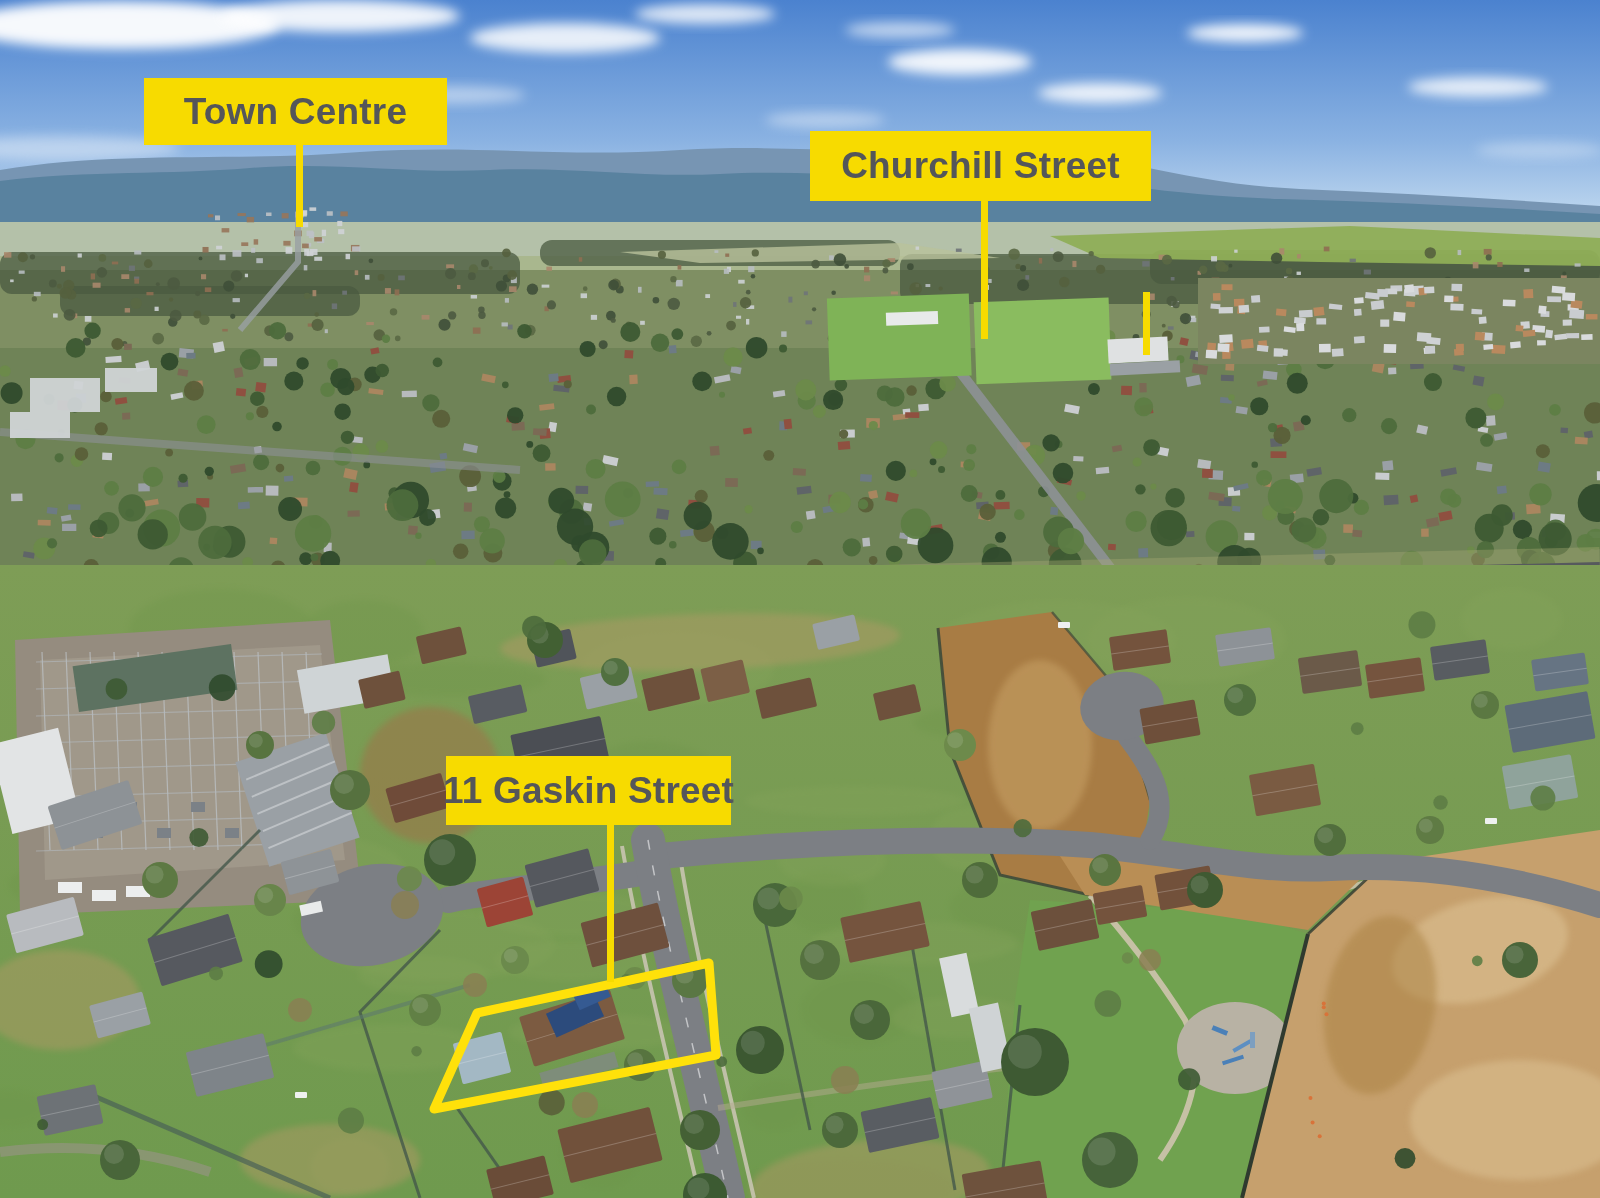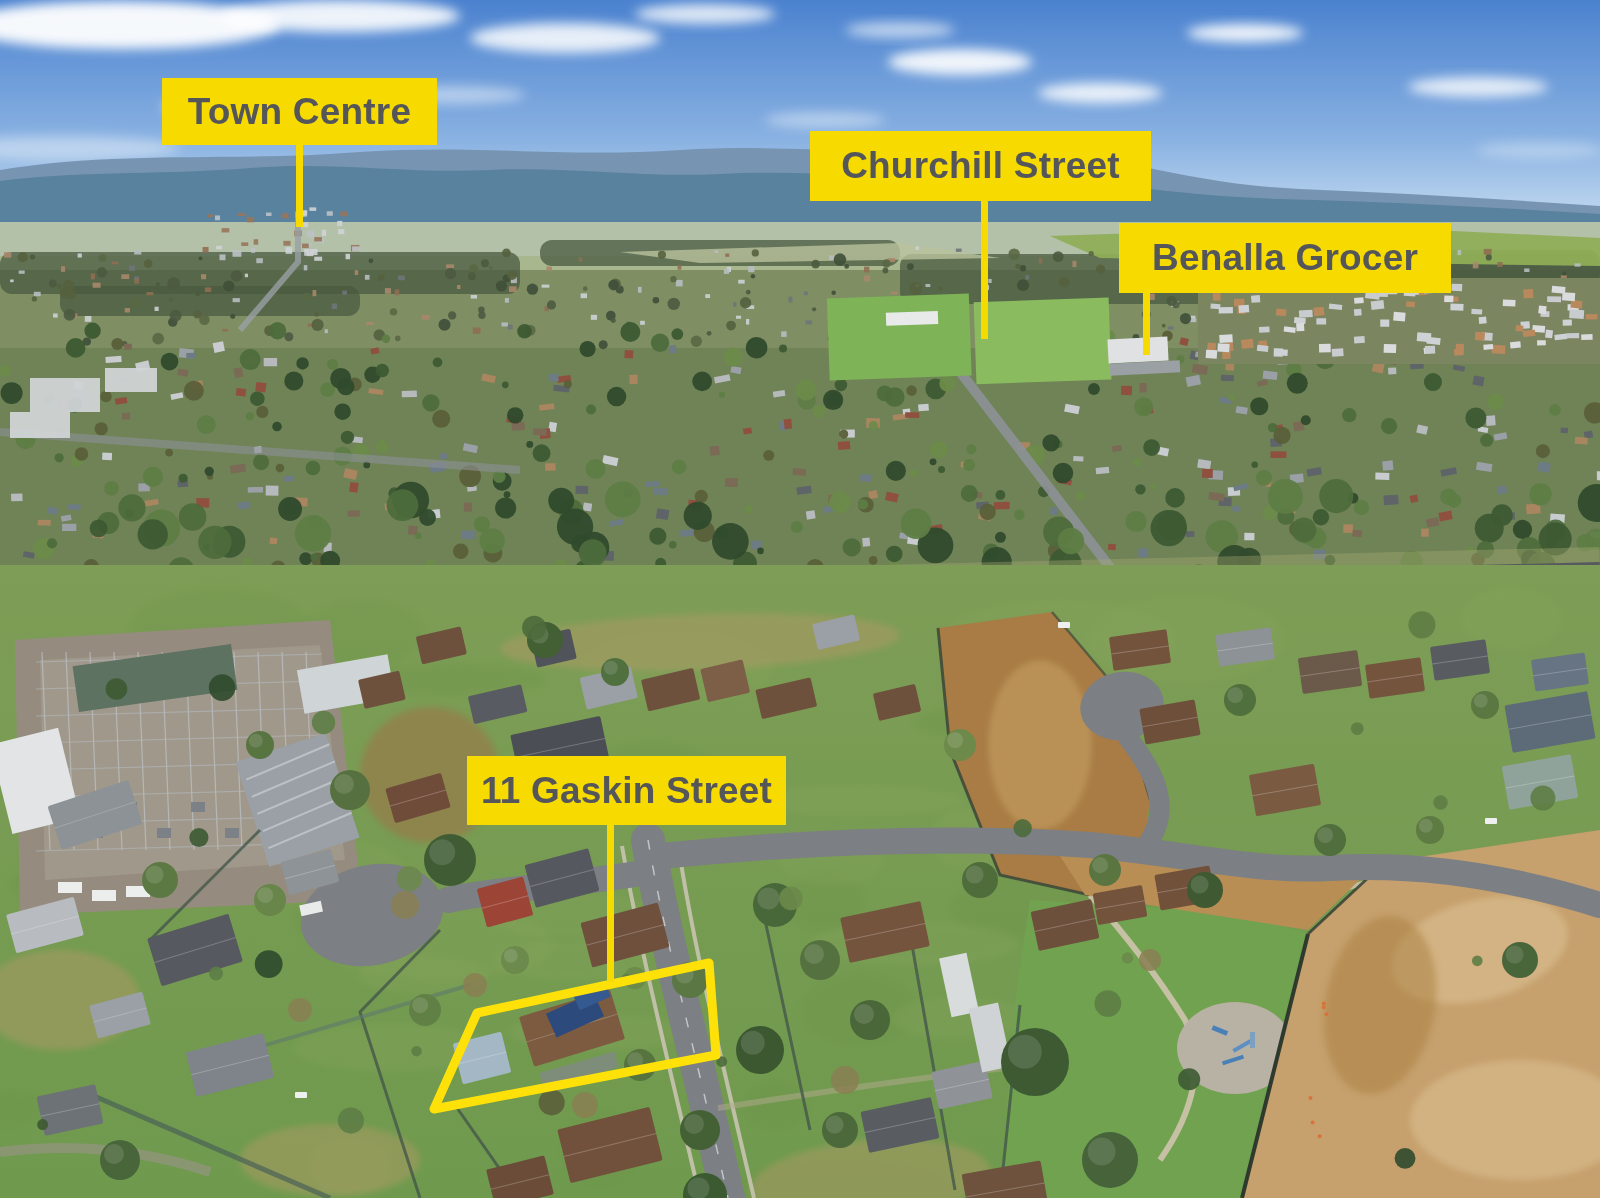--- a/index.html
+++ b/index.html
@@ -1323,26 +1323,23 @@
 
   <svg class="boundary-svg" width="1600" height="1198" viewBox="0 0 1600 1198">
     <polygon points="477,1013 709,963 716,1055 434,1109" fill="none" stroke="var(--boundary)" stroke-width="9" stroke-linejoin="round" stroke-linecap="round"></polygon>
   </svg>
 
   <div class="leader" style="left:296px;top:144px;height:83px"></div>
   <div class="leader" style="left:981px;top:201px;height:138px"></div>
   <div class="leader" style="left:1143px;top:292px;height:63px"></div>
   <div class="leader" style="left:607px;top:824px;height:158px"></div>
 
-  <div class="callout" style="left:162px;top:78px;width:275px;height:67px">
+  <div class="callout" style="left:144px;top:78px;width:303px;height:67px">
     <span>Town Centre</span>
   </div>
   <div class="callout" style="left:810px;top:131px;width:341px;height:70px">
     <span>Churchill Street</span>
   </div>
-  <div class="callout" style="left:1119px;top:223px;width:332px;height:70px">
-    <span>Benalla Grocer</span>
-  </div>
-  <div class="callout" style="left:467px;top:756px;width:319px;height:69px">
+  <div class="callout" style="left:446px;top:756px;width:285px;height:69px">
     <span>11 Gaskin Street</span>
   </div>
 
 </div>
 
 </body></html>

